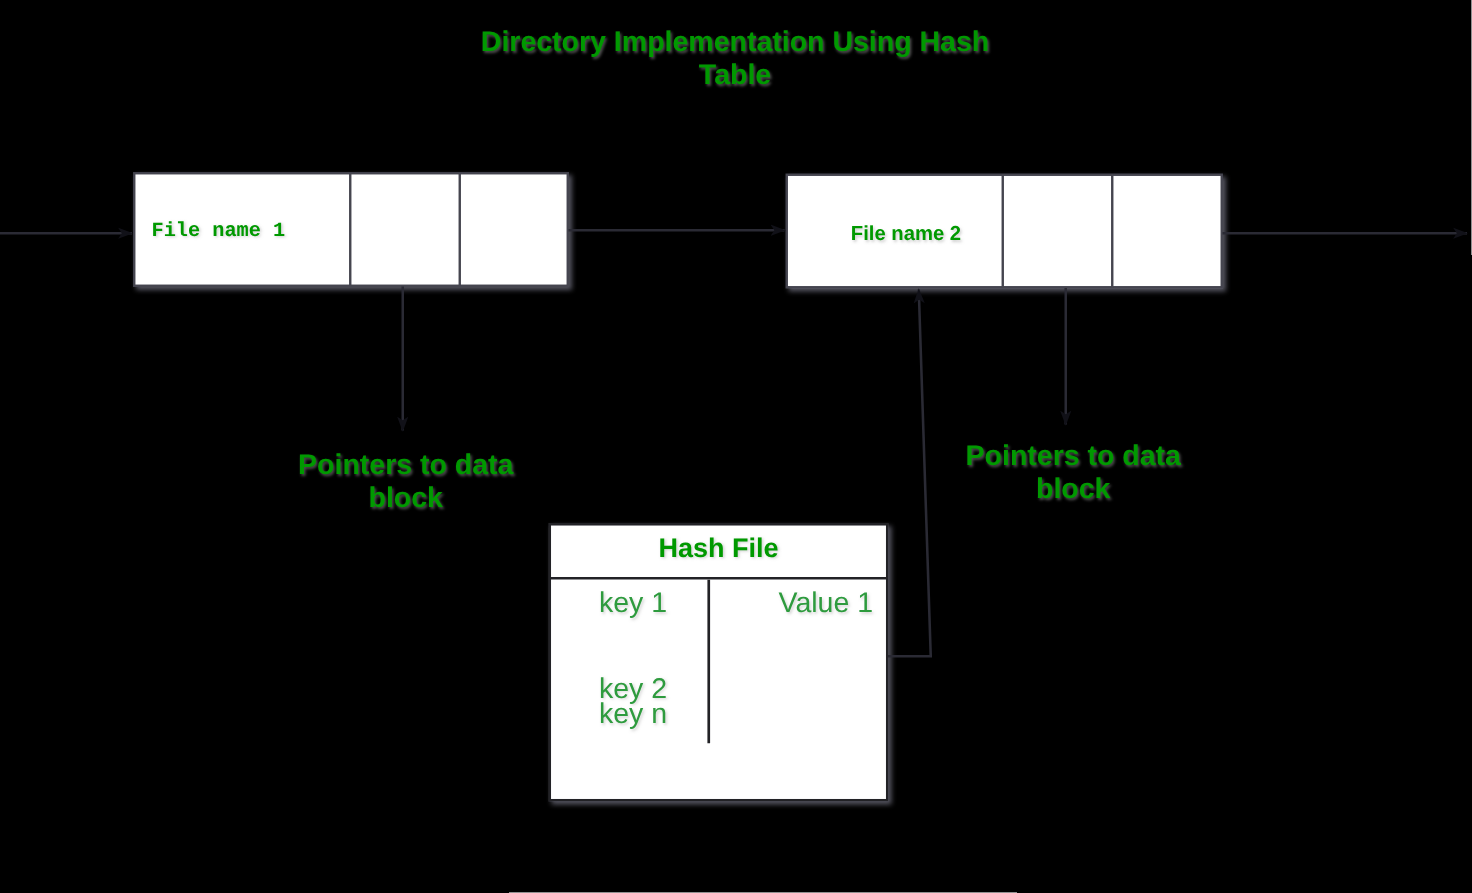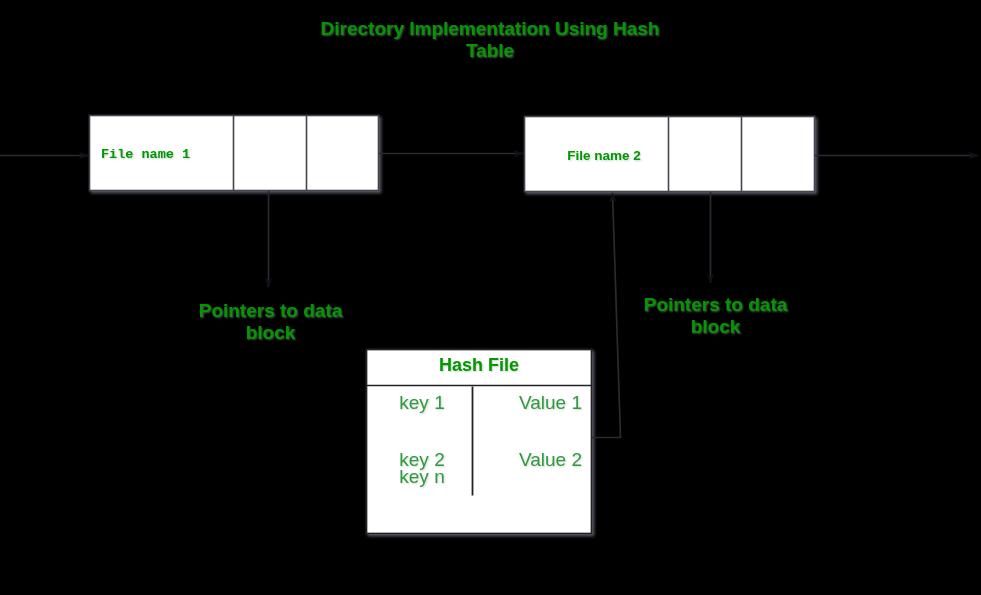--- a/index.html
+++ b/index.html
@@ -136,17 +136,16 @@
 
   <div class="txt pointer-label" id="pointer-label-2">Pointers to data
 block</div>
 
   <div class="txt" id="hash-table-title">Hash File</div>
 
   <div class="txt ht-cell ht-key ht-row-0">key 1</div>
   <div class="txt ht-cell ht-val ht-row-0">Value 1</div>
 
   <div class="txt ht-cell ht-key ht-row-1">key 2</div>
-  <div class="txt ht-cell ht-val ht-row-1">Value 2</div>
 
   <div class="txt ht-cell ht-key ht-row-2">key n</div>
 
 </div>
 
 </body></html>

